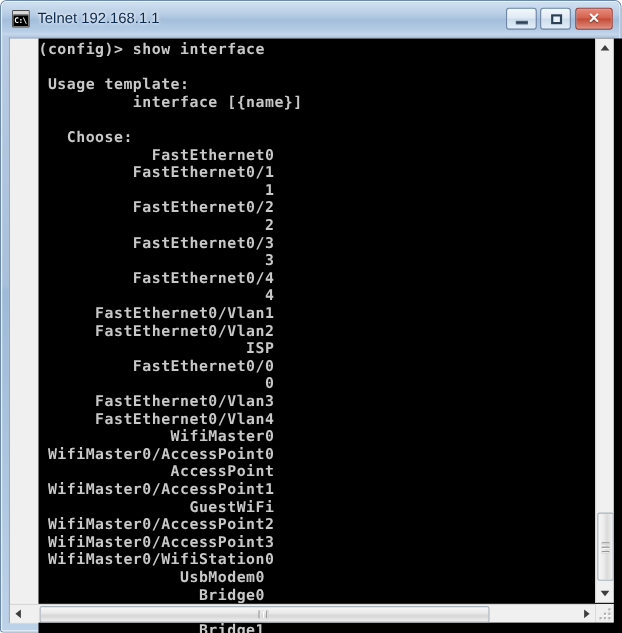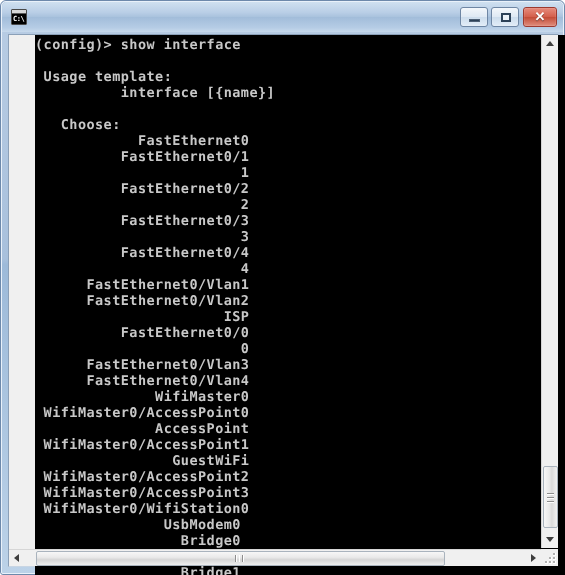--- a/index.html
+++ b/index.html
@@ -285,20 +285,21 @@
 <body>
 
 <div id="window">
   <div id="frame-inner"></div>
 
   <div id="titlebar">
     <div id="title-icon">
       <div class="ic-top"></div>
       <div class="ic-body">C:\</div>
     </div>
+    <div id="title-text">Telnet 192.168.1.1</div>
 
     <div class="winbtn" id="btn-min">
       <div class="glyph-min"></div>
     </div>
     <div class="winbtn" id="btn-max">
       <div class="glyph-max"></div>
     </div>
     <div class="winbtn" id="btn-close">
       <div class="glyph-close">✕</div>
     </div>

